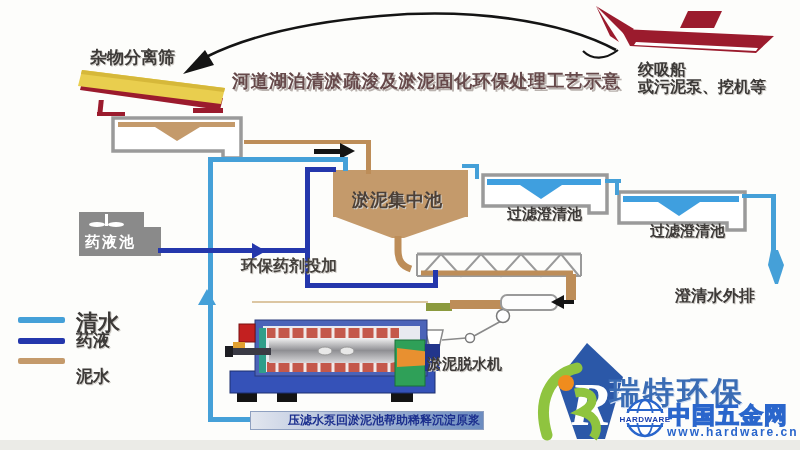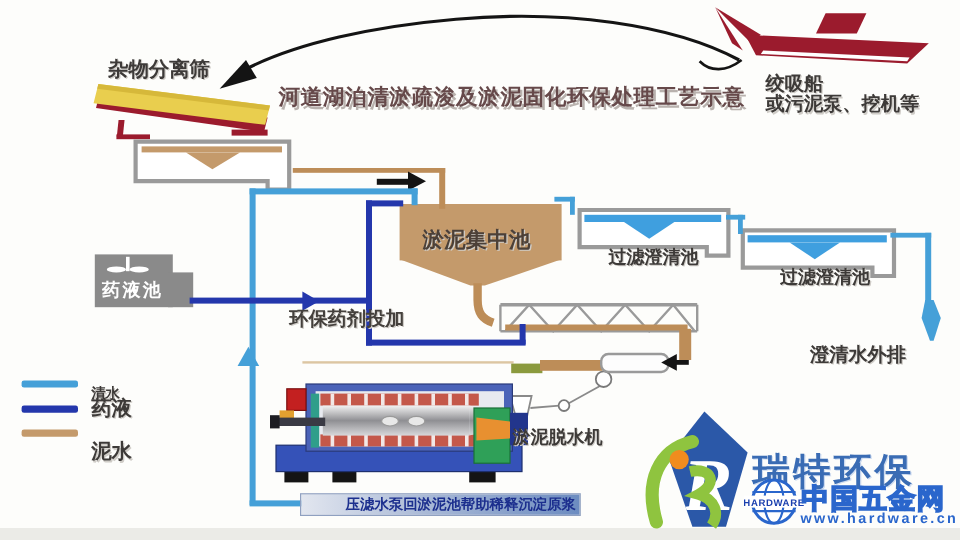--- a/index.html
+++ b/index.html
@@ -11,21 +11,21 @@
   #title{left:232px;top:69px;font-size:18px;color:#66494a;font-weight:bold;
          letter-spacing:0.5px;text-shadow:2px 2px 0 #b9b2ae;white-space:nowrap;}
   .pipe{position:absolute;}
   .cw{background:#45a0d8;} .ch{background:#2437ac;} .mud{background:#bd8d58;}
   .tri{position:absolute;width:0;height:0;}
   #legend .sw{position:absolute;left:18px;width:47px;height:6px;border-radius:2px;}
   #caption-bar{left:250px;top:411px;width:198px;height:17px;
     background:linear-gradient(90deg,#e2e6ef 0%,#a9b9d6 45%,#6c8cc0 100%);
     border:1px solid #8fa0c0;display:flex;align-items:center;justify-content:center;
     font-size:12px;font-weight:bold;color:#1c2f8e;white-space:nowrap;padding-left:34px;}
-  #company-name{left:627px;top:372px;font-size:31px;font-weight:bold;color:#3a6cb4;
+  #company-name{left:609px;top:372px;font-size:31px;font-weight:bold;color:#3a6cb4;
     letter-spacing:3px;white-space:nowrap;text-shadow:1px 1px 0 #cfdcf0;}
   #wm-site{left:668px;top:400px;font-size:23px;font-weight:bold;letter-spacing:1px;
     color:#eef4ff;-webkit-text-stroke:1.4px #2a66cc;white-space:nowrap;
     font-family:Liberation Sans, sans-serif;text-align:center;}
   #wm-url{left:667px;top:425px;font-size:12px;font-weight:bold;color:#2a66cc;
     letter-spacing:2px;font-family:"Liberation Sans",sans-serif;white-space:nowrap;}
   #chem-pool-label{left:85px;top:233px;font-size:15px;color:#fff;letter-spacing:2px;
     font-weight:bold;text-shadow:none;}
 </style>
 </head>
@@ -209,21 +209,21 @@
     <polygon points="172,33 206,37 215,43 206,50 172,52" fill="#e89030"></polygon>
     <rect x="200" y="29" width="15" height="27" fill="#22358c"></rect>
   </svg>
   <div class="abs" id="caption-bar">
     <span>压滤水泵回淤泥池帮助稀释沉淀原浆</span>
   </div>
   <div class="lbl" style="left:427px;top:355px;font-size:15px;">淤泥脱水机</div>
 
   <div id="legend" class="abs" style="left:0;top:300px;width:140px;height:80px;">
     <div class="sw" style="top:17px;background:#45a0d8;"></div>
-    <div class="lbl" style="left:76px;top:20px;font-size:12px;">清水</div>
+    <div class="lbl" style="left:76px;top:8px;font-size:22px;">清水</div>
     <div class="sw" style="top:38px;background:#2437ac;"></div>
     <div class="lbl" style="left:76px;top:29px;font-size:17px;">药液</div>
     <div class="sw" style="top:58px;background:#c49a6b;"></div>
     <div class="lbl" style="left:76px;top:65px;font-size:17px;">泥水</div>
   </div>
 
   <svg class="abs" style="left:535px;top:335px;" width="92" height="108" viewBox="0 0 92 108">
     <defs>
       <clipPath id="logoClip">
           <polygon points="52,8 88,42 70,104 42,104 22,46"></polygon>

